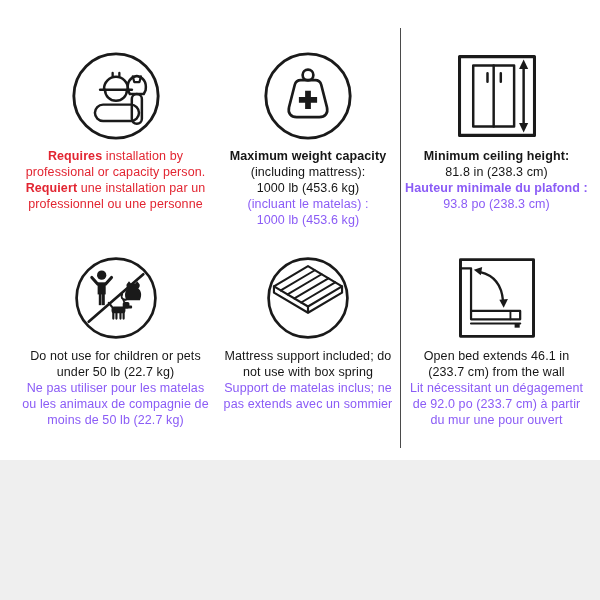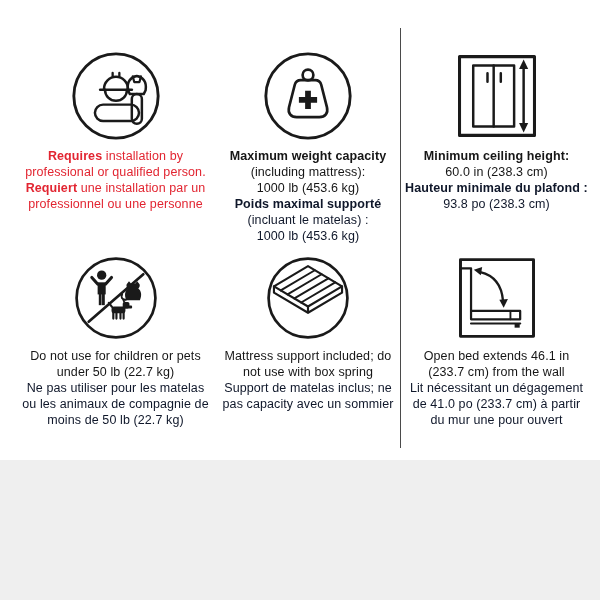--- a/index.html
+++ b/index.html
@@ -18,21 +18,21 @@
   .cell { display:flex; flex-direction:column; align-items:center; box-sizing:border-box; }
   .cell.c1 { padding-left:16px; }
   .cell.c3 { padding-right:8px; }
   .icon-wrap { display:flex; align-items:center; justify-content:center; }
   .r1 .icon-wrap { height:92px; margin-top:22px; margin-bottom:6px; }
   .r2 .icon-wrap { height:86px; margin-top:25px; margin-bottom:7px; }
   .txt { text-align:center; font-size:12.5px; line-height:16px; letter-spacing:.1px; }
   .line { white-space:nowrap; }
   .b { font-weight:bold; }
   .red { color:#e22531; }
-  .gray { color:#0f172a; }
+  .gray { color:#8b5cf6; }
   
   svg.ic { stroke:#1a1a1a; fill:none; stroke-linecap:round; stroke-linejoin:round; }
   svg.ic .fl { fill:#1a1a1a; stroke:none; }
   svg.ic .butt { stroke-linecap:butt; }
   
   .panel { position:absolute; left:0; top:460px; width:600px; height:140px; background:#efefef; }
 </style>
 </head>
 <body>
 
@@ -50,60 +50,59 @@
           <path d="M31.5 41.5 h33" stroke-width="2.8"></path>
           <path d="M35.5 41.5 v-1 a12.5 12.5 0 0 1 25 0 v1" stroke-width="2.6"></path>
           <path d="M44.5 27.5 v-3.5 M51.5 27.5 v-3.5" stroke-width="2.4"></path>
           <path d="M60.5 42 c-1.5 -9 3 -14 9.2 -14.8 c6.2 0.8 10.7 5.8 9.2 14.8 l-2 4 h-14.4 z" stroke-width="2.6"></path>
           <path d="M65.5 27.5 l1.5 6 h5.5 l1.5 -6" stroke-width="2.3"></path>
           <rect x="64.5" y="46" width="10.5" height="31" rx="5.2" stroke-width="2.6"></rect>
         </svg>
       </div>
       <div class="txt red">
         <div class="line"><span class="b">Requires</span><span> installation by</span></div>
-        <div class="line"><span>professional or qualified person.</span></div>
+        <div class="line"><span>professional or capacity person.</span></div>
         <div class="line"><span class="b">Requiert</span><span> une installation par un</span></div>
         <div class="line"><span>professionnel ou une personne</span></div>
       </div>
     </div>
 
     <div class="cell r1">
       <div class="icon-wrap">
         <svg class="ic" width="92" height="92" viewBox="0 0 96 96">
           <circle cx="48" cy="48" r="44" stroke-width="3"></circle>
           <circle cx="48" cy="26" r="5.6" stroke-width="2.8"></circle>
           <path d="M40.5 31.5 h15 c3.5 0 5.5 1.6 6.3 4.8 l6 23.5 c1.4 6 -1.8 10.2 -8 10.2 h-23.6 c-6.2 0 -9.4 -4.2 -8 -10.2 l6 -23.5 c0.8 -3.2 2.8 -4.8 6.3 -4.8 z" stroke-width="2.8"></path>
           <path class="butt" d="M48 42.5 v19 M38.5 52 h19" stroke-width="6"></path>
         </svg>
       </div>
       <div class="txt">
         <div class="line b">Maximum weight capacity</div>
         <div class="line">(including mattress):</div>
         <div class="line">1000 lb (453.6 kg)</div>
-        <div class="line b gray">Poids maximal supporté</div>
         <div class="line gray">(incluant le matelas) :</div>
         <div class="line gray">1000 lb (453.6 kg)</div>
       </div>
     </div>
 
     <div class="cell c3 r1">
       <div class="icon-wrap">
         <svg class="ic" width="78" height="82" viewBox="0 0 82 86">
           <rect x="1.6" y="1.6" width="78.8" height="82.8" stroke-width="3.2"></rect>
           <rect x="16" y="11" width="43" height="64" stroke-width="2.6"></rect>
           <path d="M37.5 11 V75" stroke-width="2.6"></path>
           <path d="M31 19 v9 M45 19 v9" stroke-width="2.6"></path>
           <path d="M69 12 V74" stroke-width="2.6"></path>
           <path class="fl" d="M69 4.5 L64.2 14.5 h9.6 z"></path>
           <path class="fl" d="M69 81.5 L64.2 71.5 h9.6 z"></path>
         </svg>
       </div>
       <div class="txt">
         <div class="line b">Minimum ceiling height:</div>
-        <div class="line">60.0 in (238.3 cm)</div>
+        <div class="line">81.8 in (238.3 cm)</div>
         <div class="line b gray">Hauteur minimale du plafond :</div>
         <div class="line gray">93.8 po (238.3 cm)</div>
       </div>
     </div>
 
     <div class="cell c1 r2">
       <div class="icon-wrap">
         <svg class="ic" width="86" height="86" viewBox="0 0 96 96">
           <circle cx="48" cy="48" r="44" stroke-width="3"></circle>
           <path d="M17.5 74.5 L78.5 21.5" stroke-width="3"></path>
@@ -144,21 +143,21 @@
             <path d="M48 12.5 L86 35 L48 57.5 L10 35 Z"></path>
             <path d="M10 35 v7 L48 64.5 v-7 M48 64.5 L86 42 v-7 M48 57.5 v7"></path>
             <path d="M55.6 17 L17.6 39.5 M63.2 21.5 L25.2 44 M70.8 26 L32.8 48.5 M78.4 30.5 L40.4 53" stroke-width="2.2"></path>
           </g>
         </svg>
       </div>
       <div class="txt">
         <div class="line">Mattress support included; do</div>
         <div class="line">not use with box spring</div>
         <div class="line gray">Support de matelas inclus; ne</div>
-        <div class="line gray">pas capacity avec un sommier</div>
+        <div class="line gray">pas extends avec un sommier</div>
       </div>
     </div>
 
     <div class="cell c3 r2">
       <div class="icon-wrap">
         <svg class="ic" width="76" height="80" viewBox="0 0 82 86">
           <rect x="1.6" y="1.6" width="78.8" height="82.8" stroke-width="3.2"></rect>
           <path d="M1.6 11 H13 M13 11 V57" stroke-width="2.4"></path>
           <rect x="13" y="57" width="53" height="9" stroke-width="2.4"></rect>
           <path d="M55.5 57 v9" stroke-width="2"></path>
@@ -166,21 +165,21 @@
           <rect class="fl" x="60" y="70.5" width="5.5" height="4.5"></rect>
           <path d="M23 15 C 38 18.5, 46 28, 47.5 46" stroke-width="2.5"></path>
           <path class="fl" d="M16 12.5 L25 9.5 L23.5 18.5 z"></path>
           <path class="fl" d="M48.2 53.5 L43.5 44.8 L52.8 44 z"></path>
         </svg>
       </div>
       <div class="txt">
         <div class="line">Open bed extends 46.1 in</div>
         <div class="line">(233.7 cm) from the wall</div>
         <div class="line gray">Lit nécessitant un dégagement</div>
-        <div class="line gray">de 41.0 po (233.7 cm) à partir</div>
+        <div class="line gray">de 92.0 po (233.7 cm) à partir</div>
         <div class="line gray">du mur une pour ouvert</div>
       </div>
     </div>
   </div>
 
   <div class="panel">
     
 
     
 

